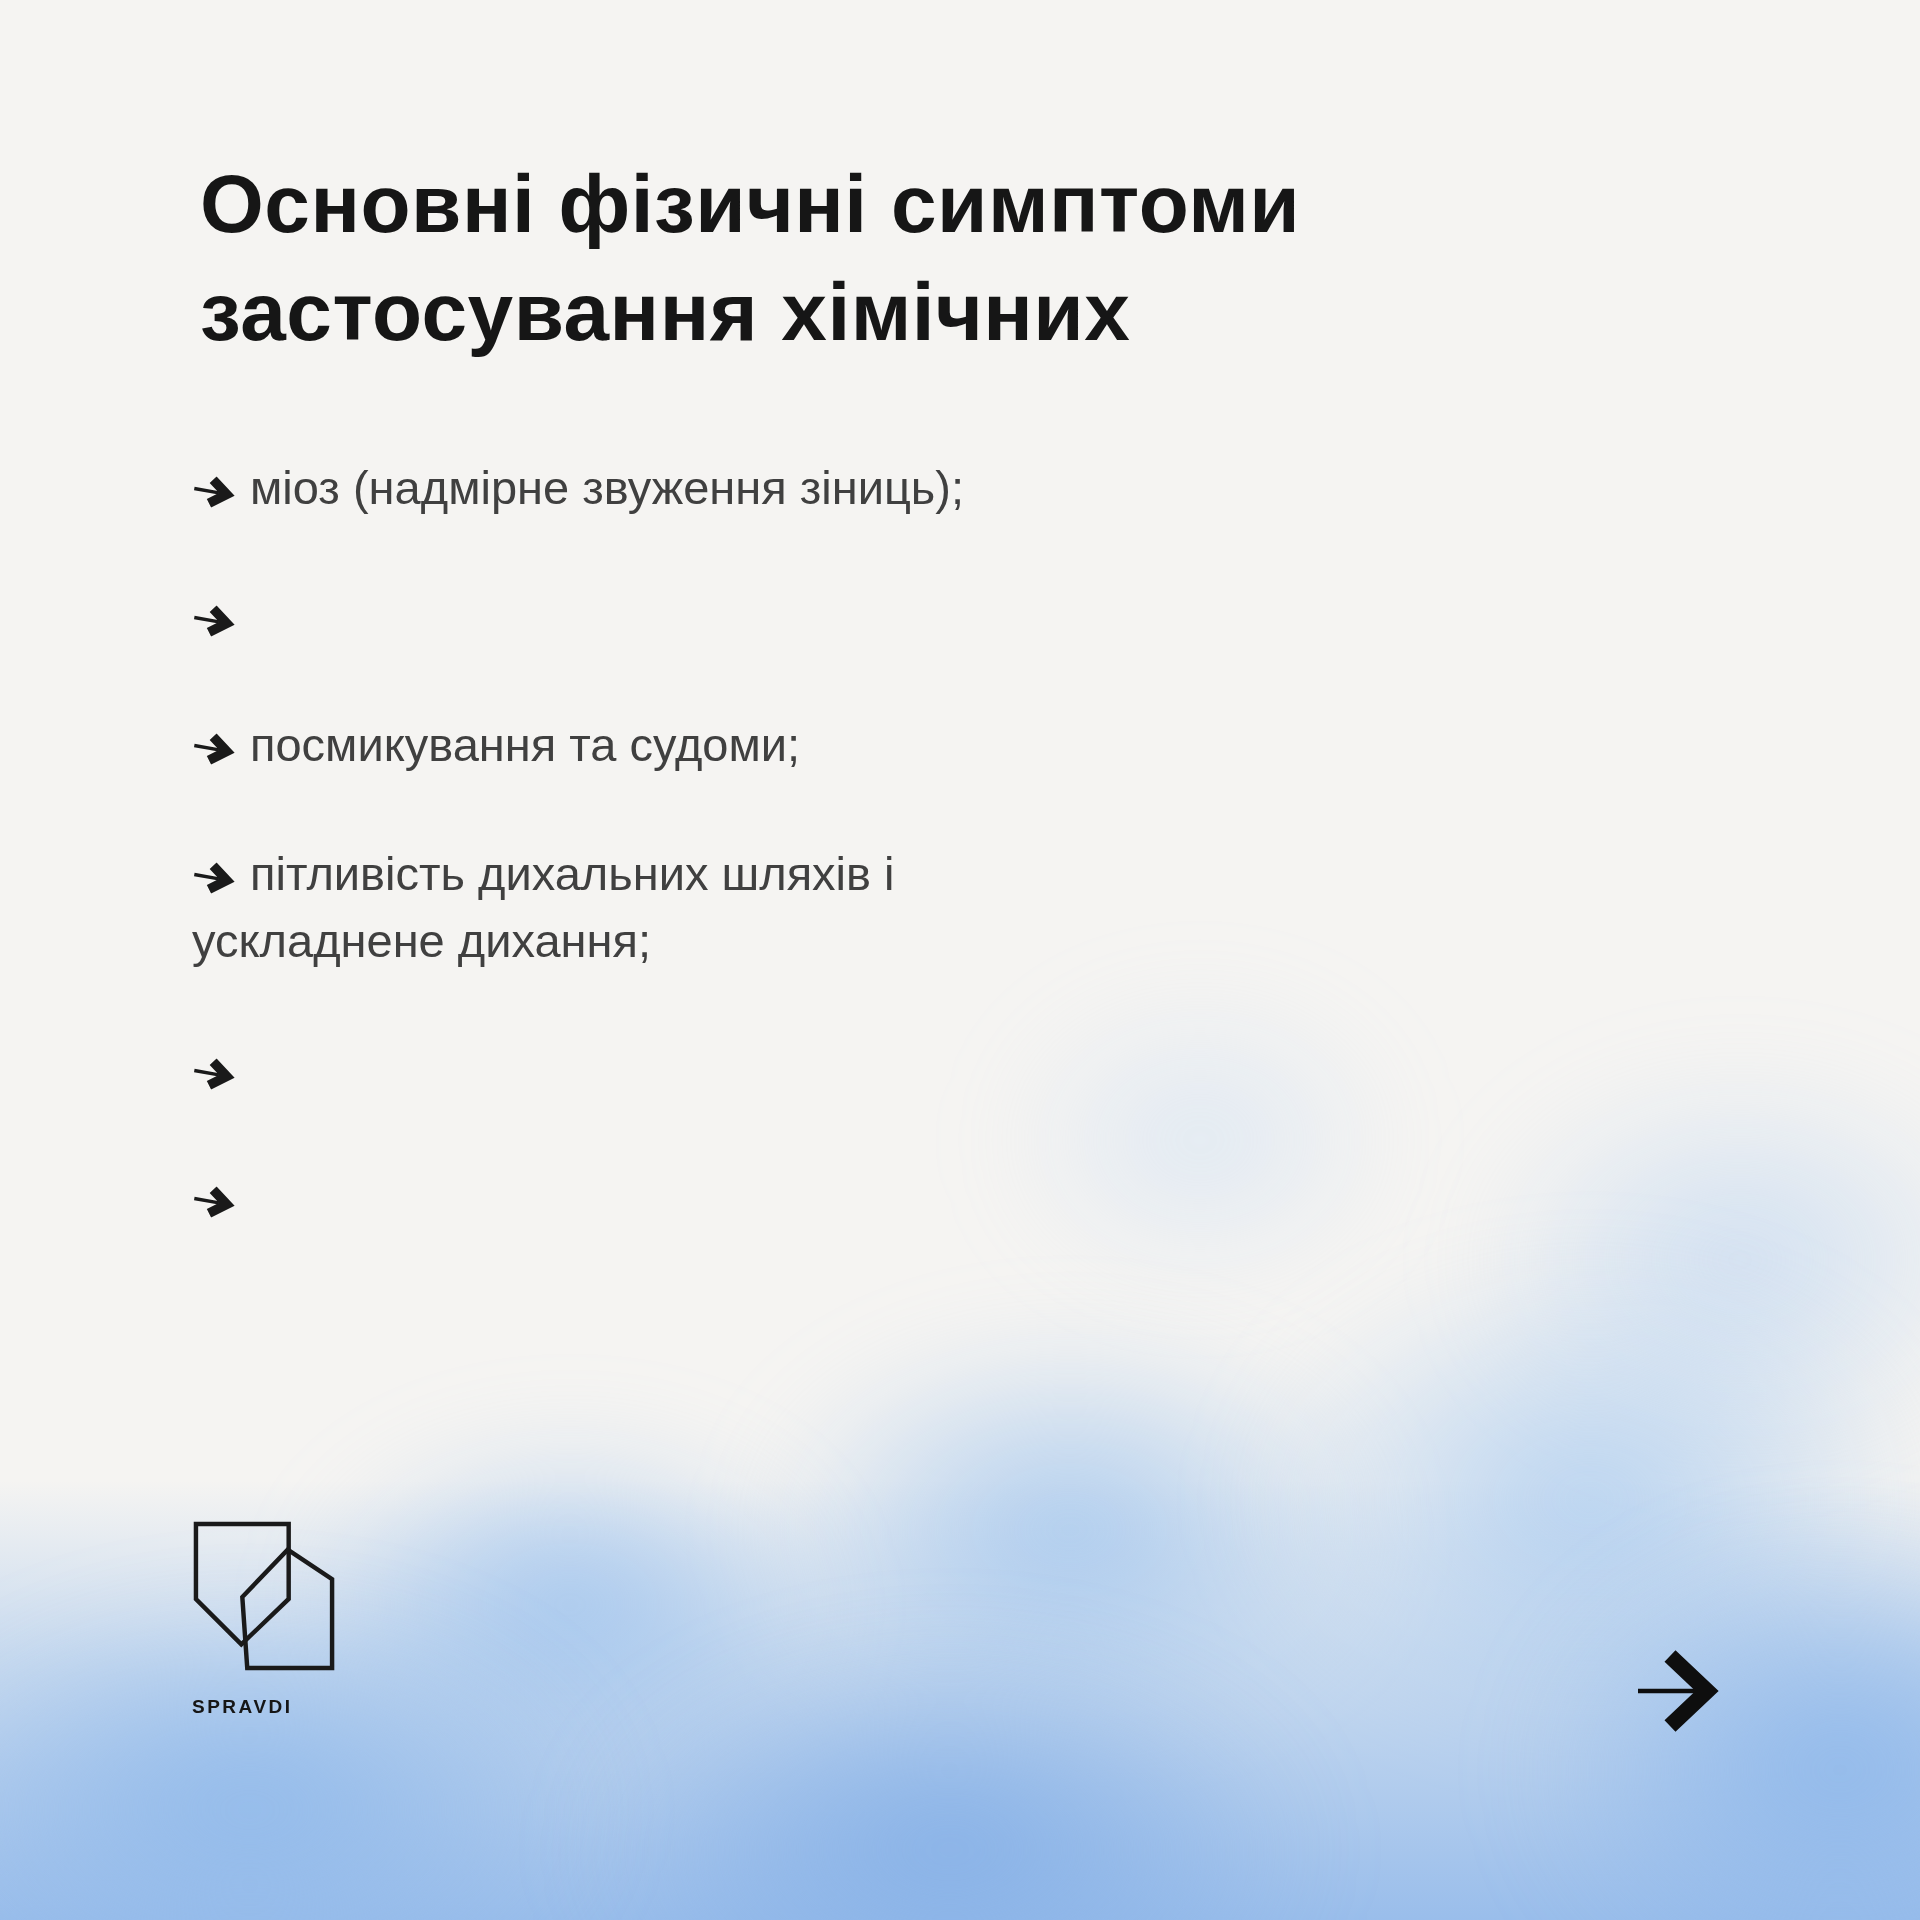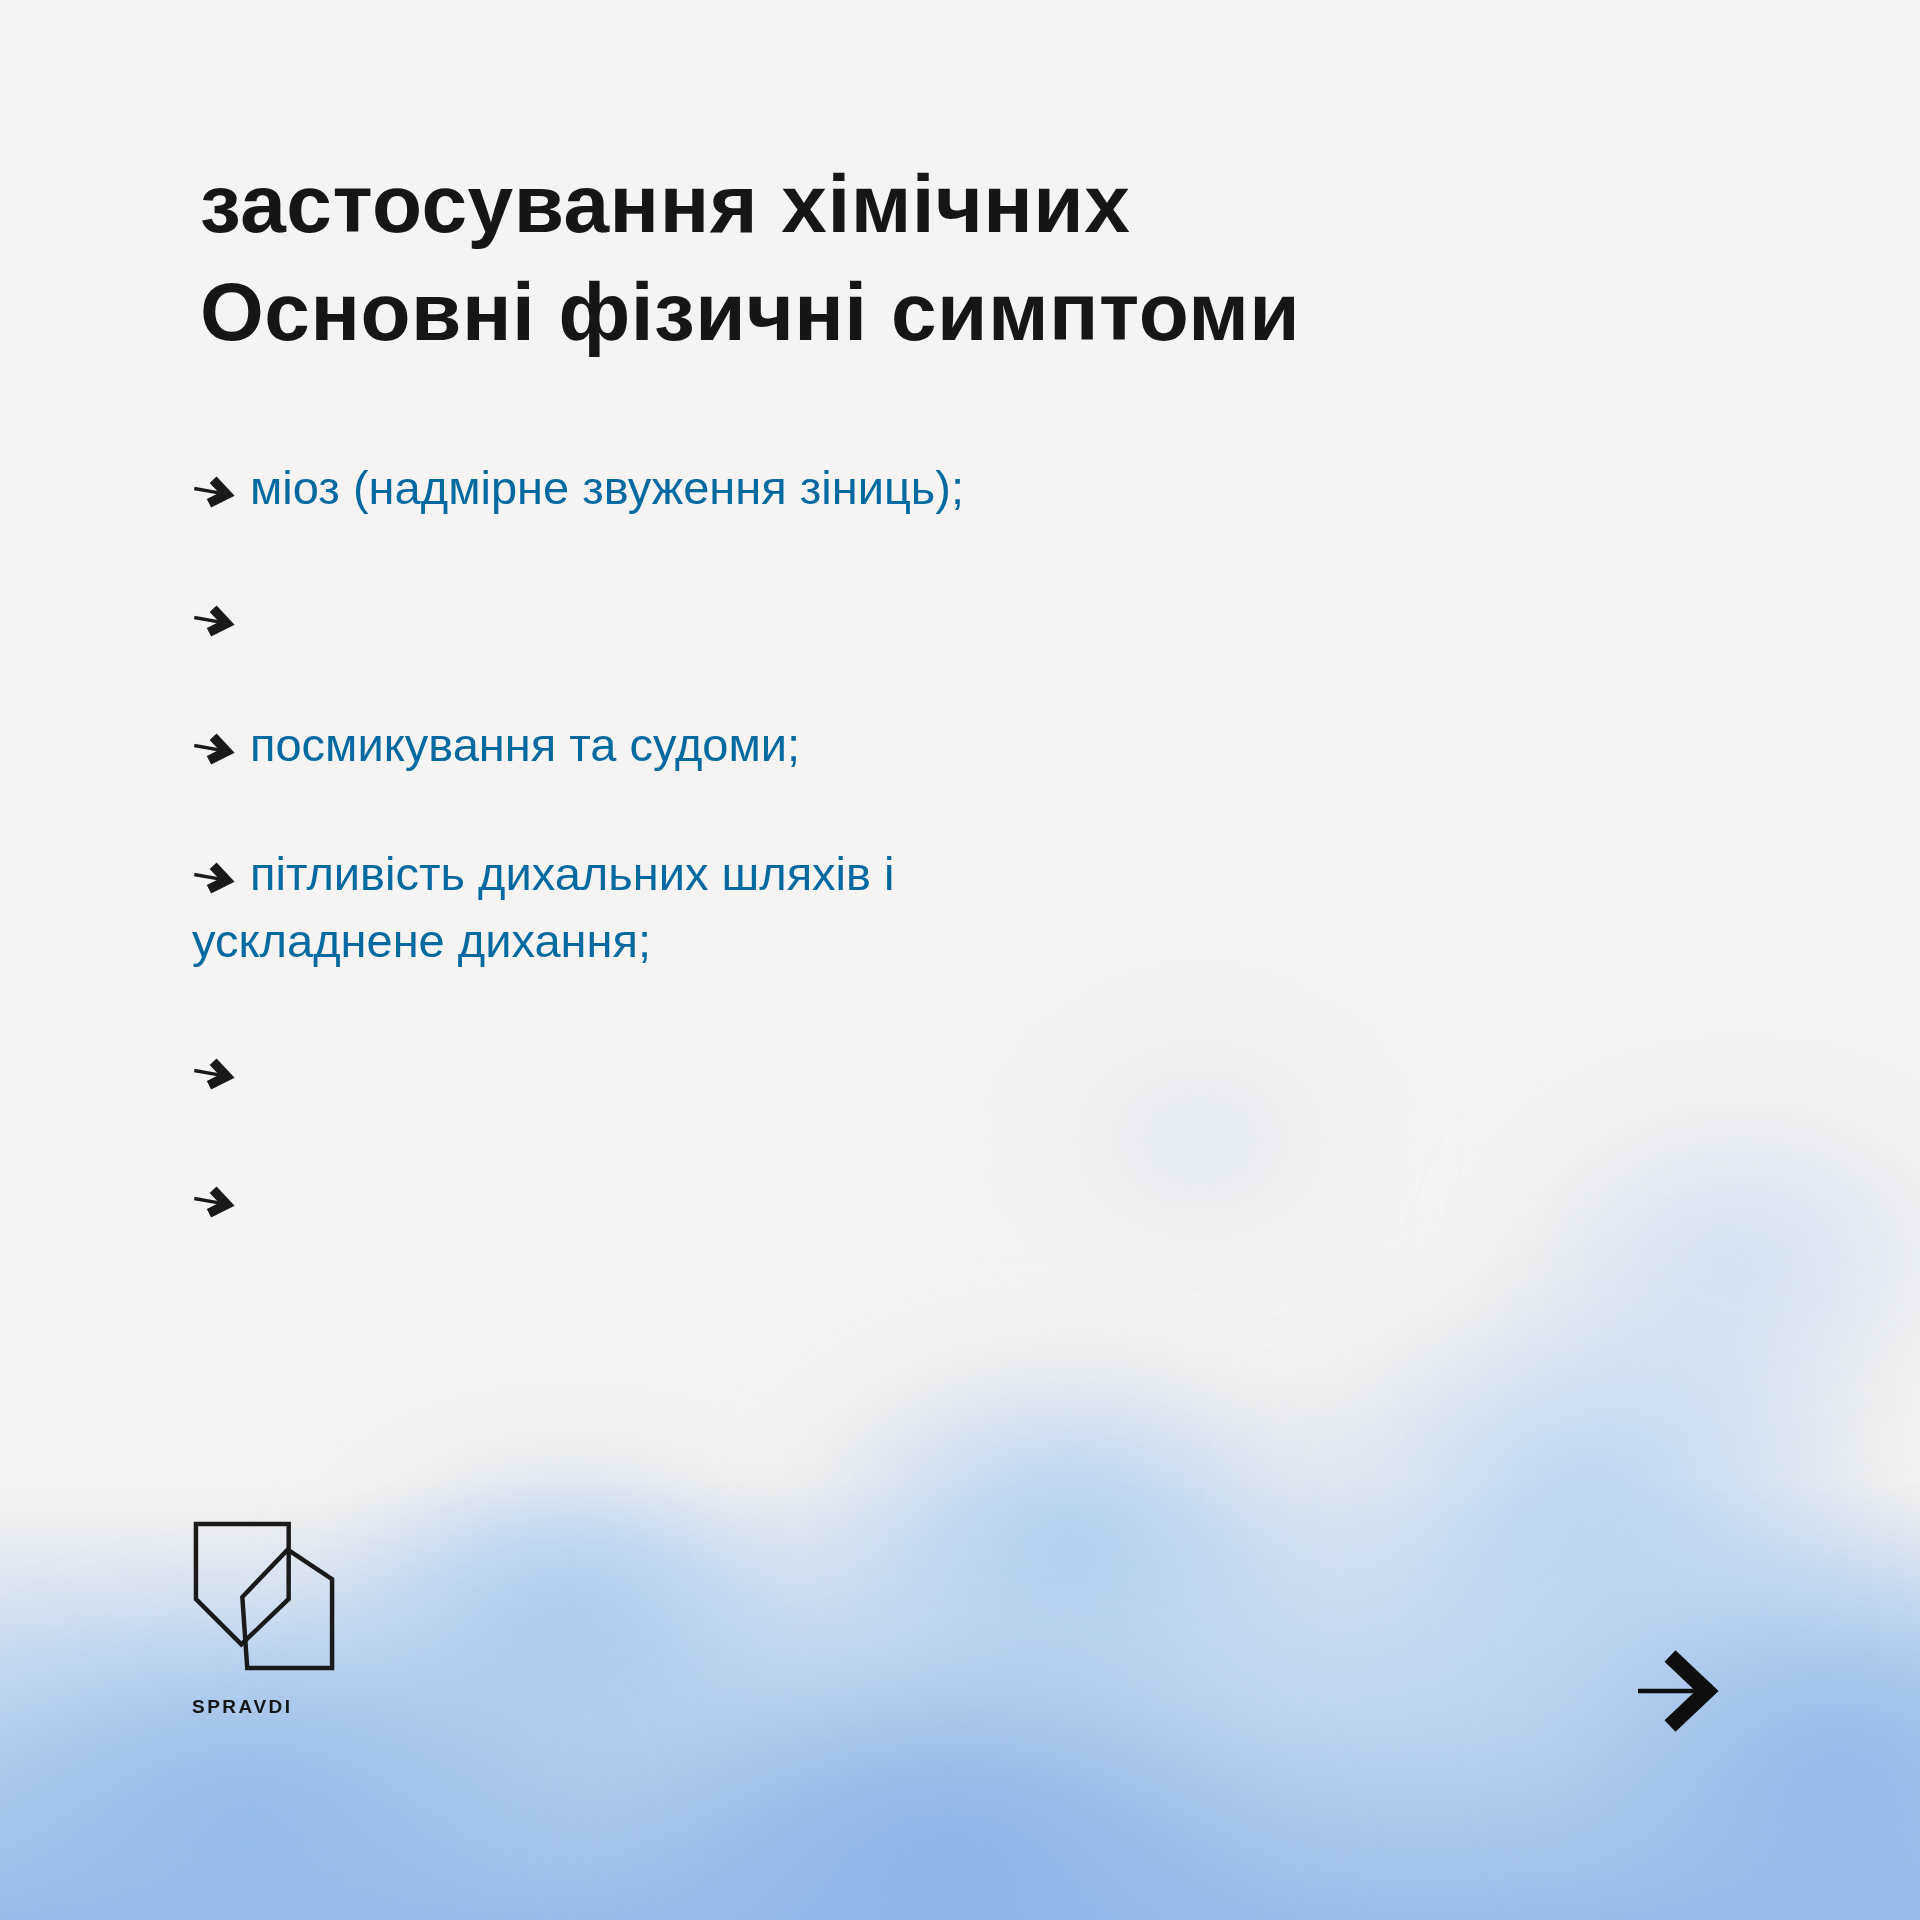--- a/index.html
+++ b/index.html
@@ -34,21 +34,21 @@
 
   
   .title {
     position: absolute; left: 200px; top: 150px; width: 1460px;
     font-size: 82px; font-weight: 800; line-height: 1.32;
     letter-spacing: 0.5px; color: #161616;
   }
 
   
   .bullets { position: absolute; left: 192px; top: 455px; width: 950px; list-style: none; margin: 0; padding: 0; }
-  .bullets li { margin: 0 0 62px 0; font-size: 47px; line-height: 1.42; color: #0369a1; }
+  .bullets li { margin: 0 0 62px 0; font-size: 47px; line-height: 1.42; color: #404040; }
   .bullet-arrow {
     display: inline-block; vertical-align: -4px; margin-right: 14px;
     transform: rotate(10deg);
   }
   .bullet-arrow svg { display: block; }
 
   
   .logo { position: absolute; left: 192px; top: 1520px; }
   .brand {
     position: absolute; left: 192px; top: 1696px;
@@ -67,22 +67,22 @@
     <div class="blob b-mid-center"></div>
     <div class="blob b-mid-left"></div>
     <div class="blob b-mid-rightlow"></div>
     <div class="bottom-grad"></div>
     <div class="blob b-low-left"></div>
     <div class="blob b-low-center"></div>
     <div class="blob b-low-right"></div>
   </div>
 
   <h1 class="title" style="margin:0">
+    <div>Основні фізичні симптоми</div>
     <div>застосування хімічних</div>
-    <div>Основні фізичні симптоми</div>
   </h1>
 
   <ul class="bullets">
     <li>
       <span class="bullet-arrow"><svg width="44" height="32" viewBox="0 0 44 32">
             <path d="M2 16 H27" stroke="#1a1a1a" stroke-width="3.5" fill="none"></path>
             <path d="M19 4 L35 16 L19 28" stroke="#1a1a1a" stroke-width="9.5" fill="none"></path>
           </svg></span><span>міоз (надмірне звуження зіниць);</span>
     </li>
     <li>

